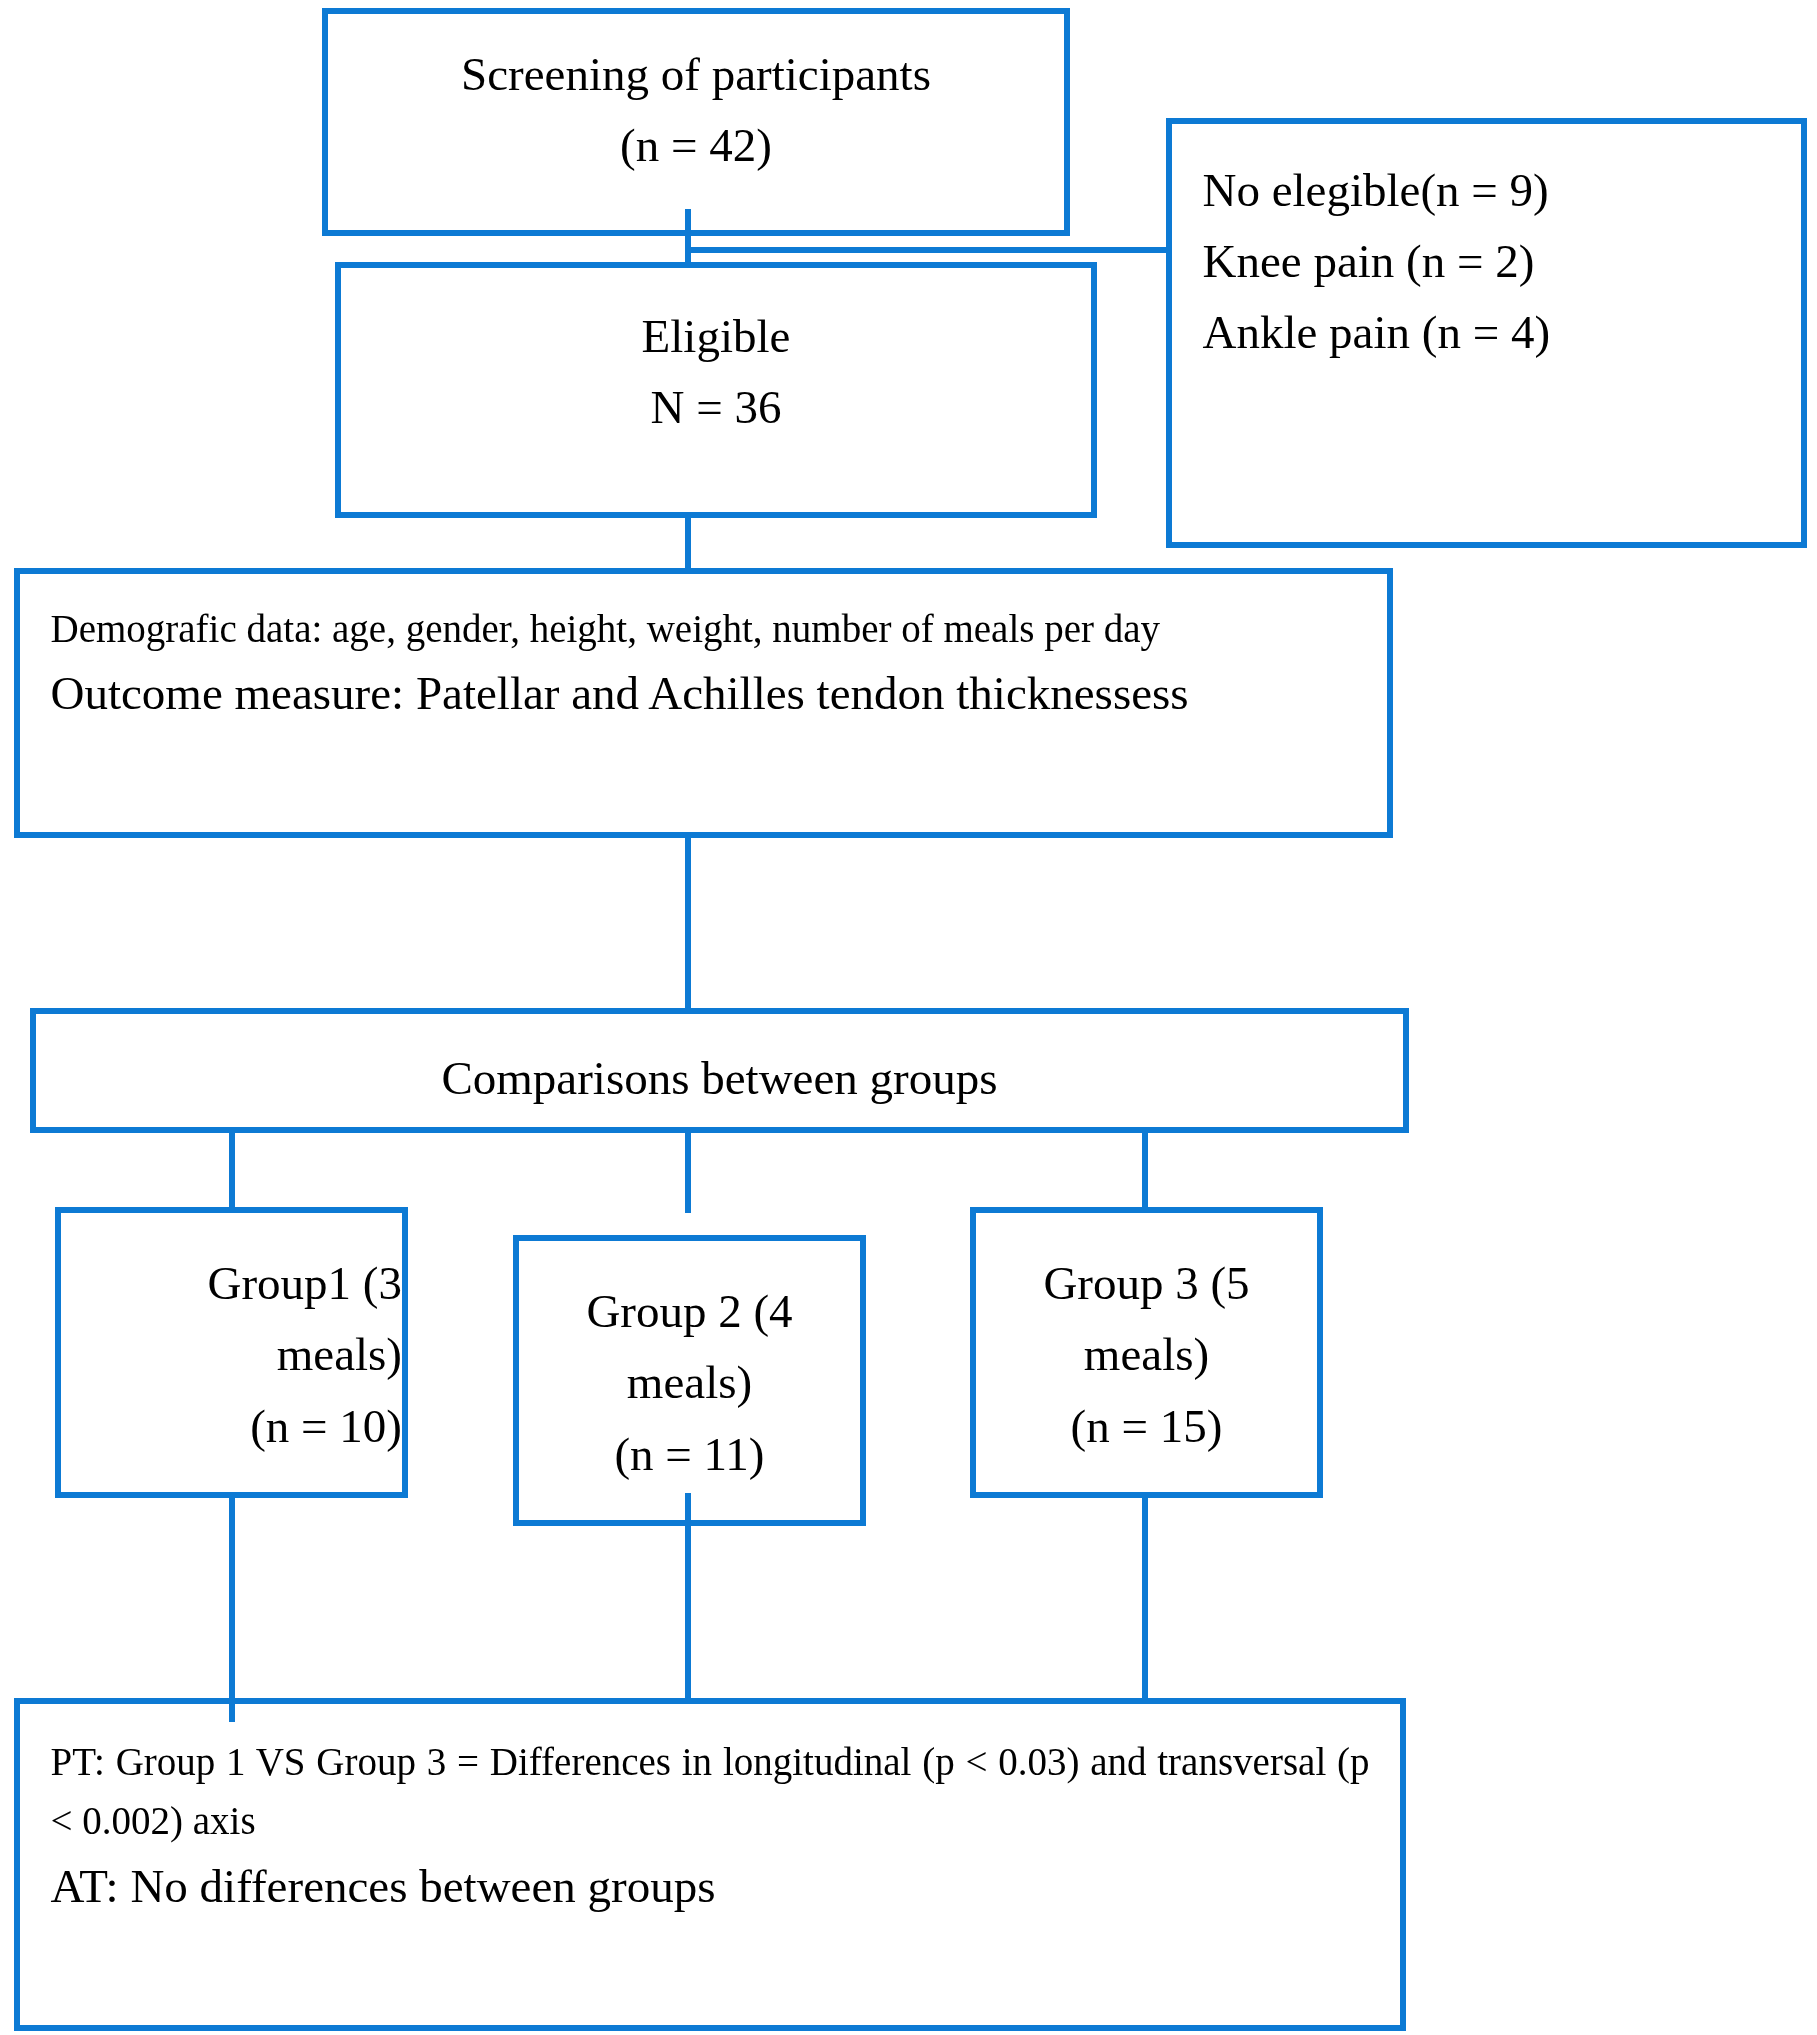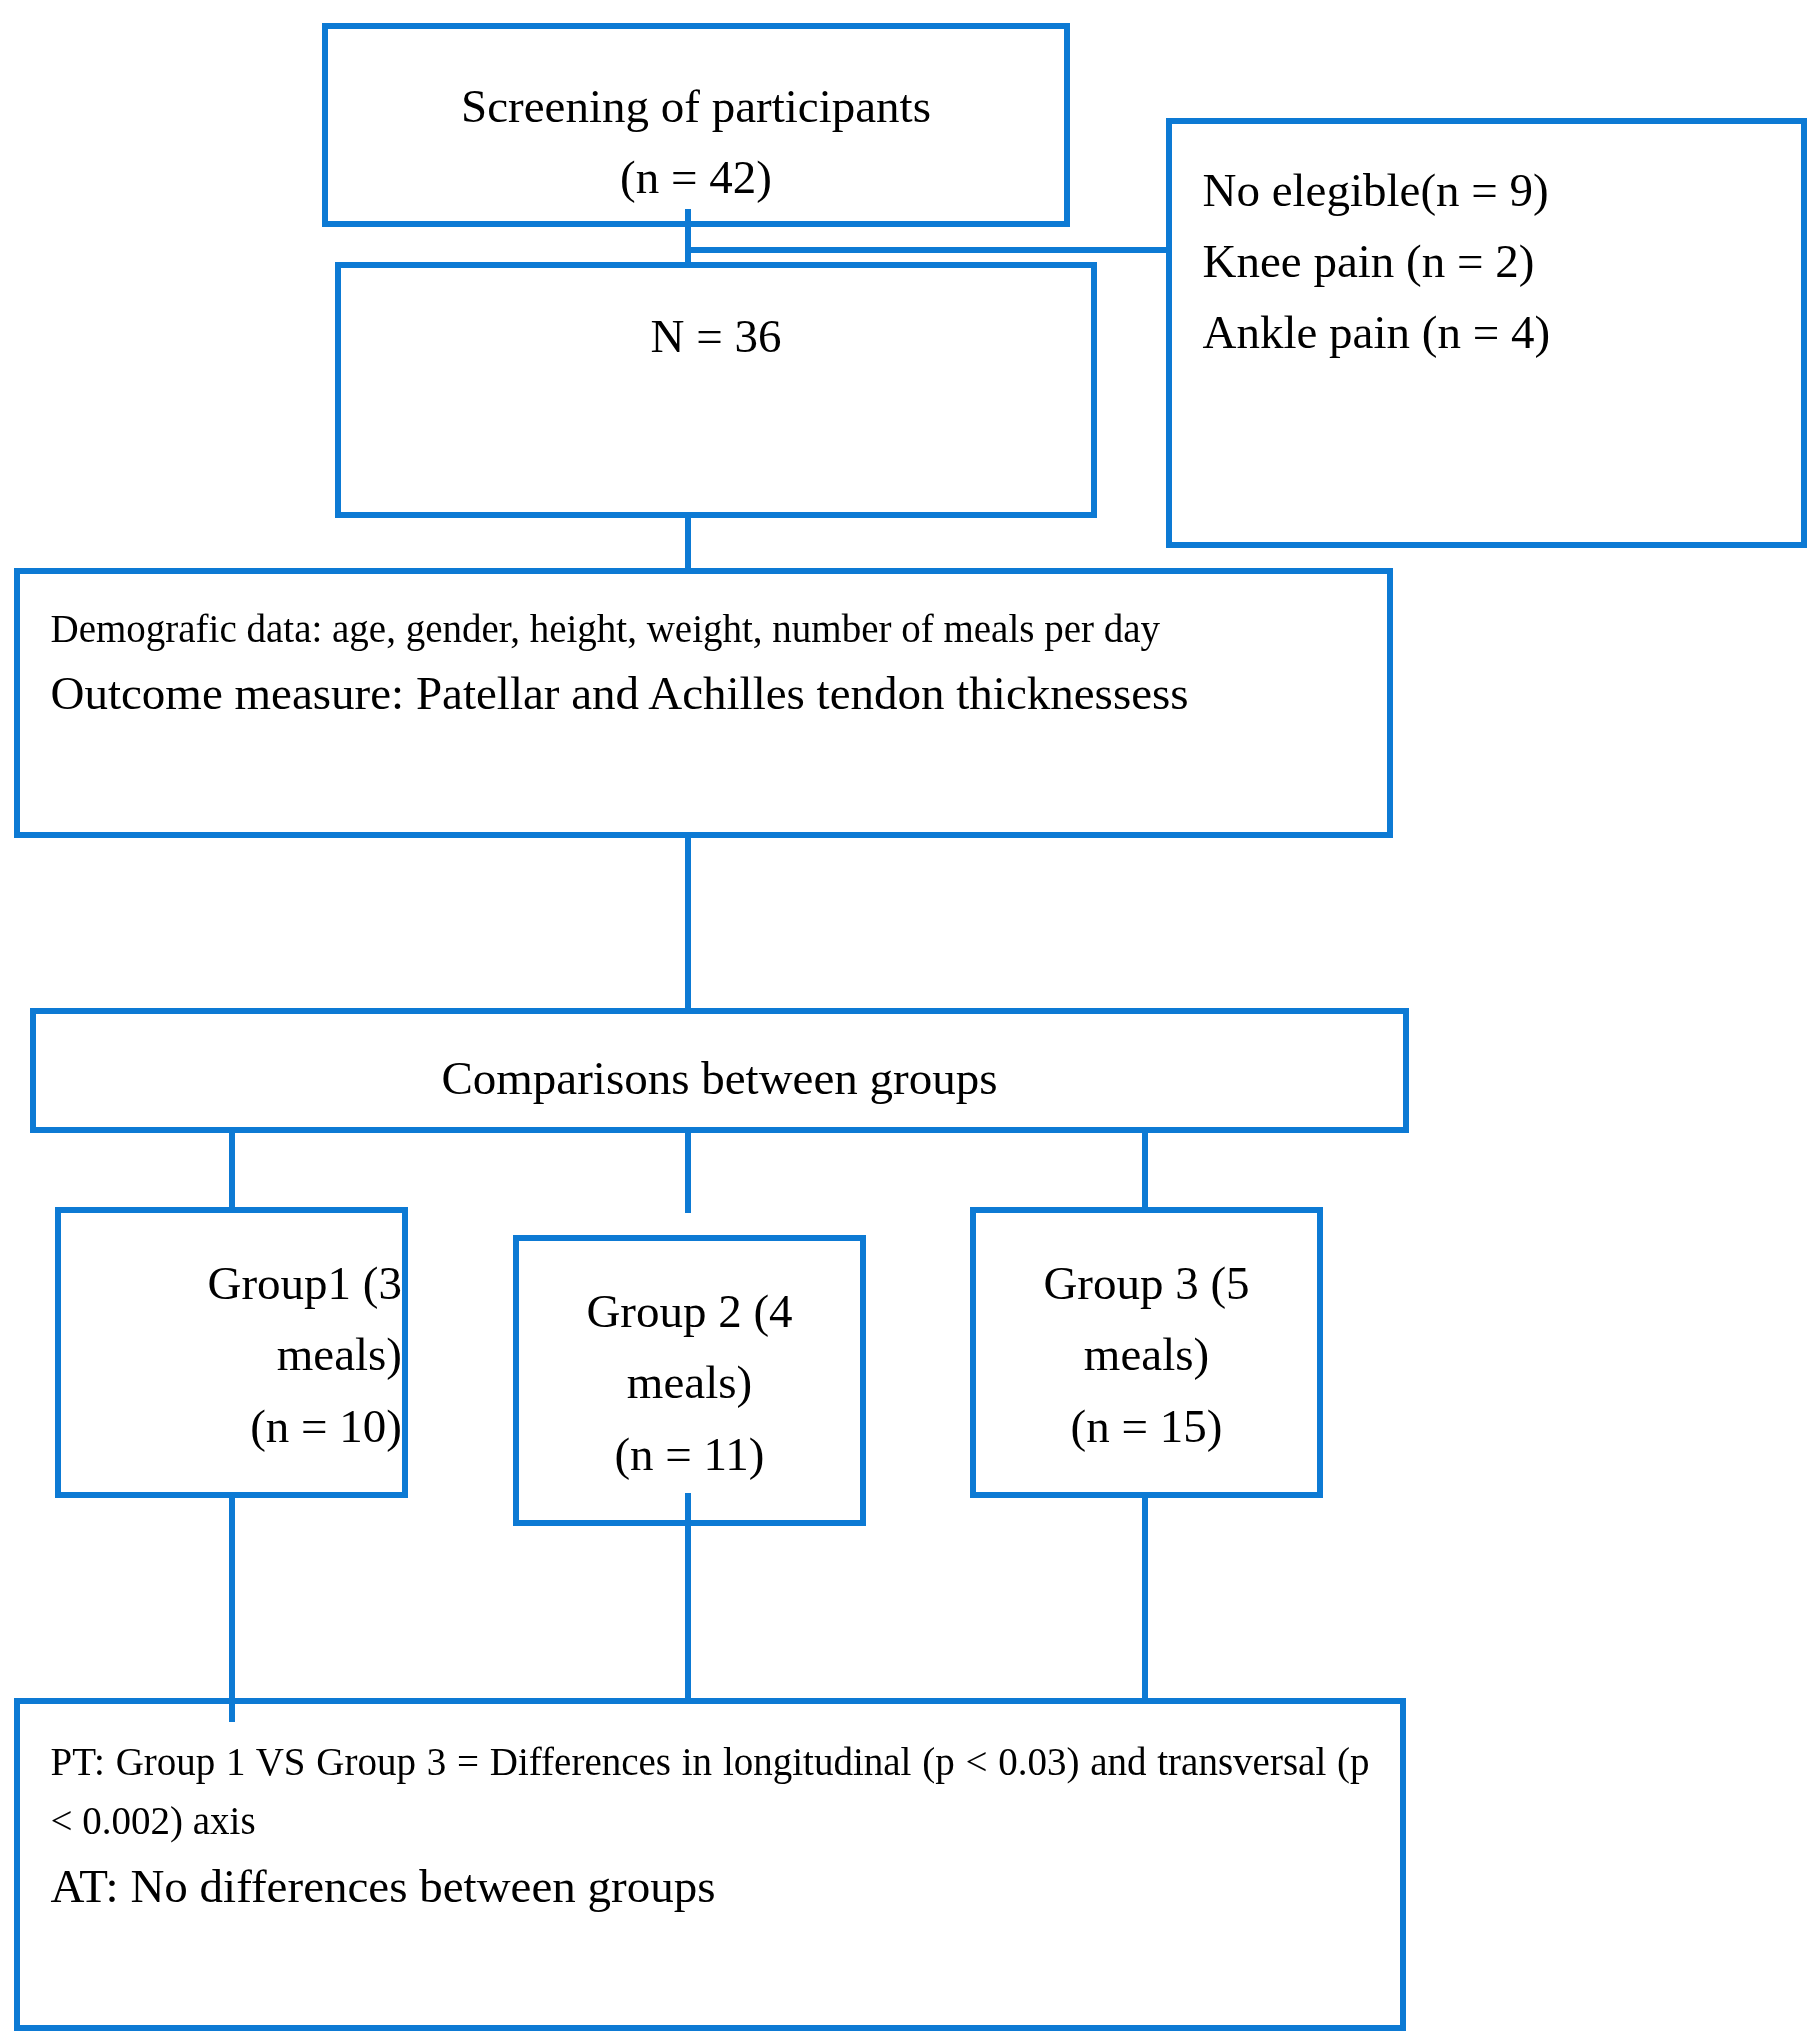--- a/index.html
+++ b/index.html
@@ -40,21 +40,21 @@
     line-height: 1.52;
   }
   .conn {
     position: absolute;
     background: #0d7ad4;
   }
   .v { width: 6.2px; }
   .h { height: 6.2px; }
 
   
-  #screening  { left: 322px;  top: 23px;   width: 748px; height: 204px; padding-top: 42px; }
+  #screening  { left: 322px;  top: 8px;   width: 748px; height: 228px; padding-top: 25px; }
   #exclusions { left: 1166px; top: 118px;  width: 641px;  height: 430px; padding: 30.5px 0 0 30.5px; }
   #eligible   { left: 335px;  top: 262px;  width: 762px; height: 256px; padding-top: 33px; }
   #baseline   { left: 14px;   top: 568px;  width: 1379px; height: 270px; padding: 25px 30.5px 0 30.5px; }
   #comparisons{ left: 30px;   top: 1008px; width: 1379px; height: 125px; padding-top: 29px; }
   #group1     { left: 55px;   top: 1207px; width: 353px;  height: 291px; padding-top: 35px; align-items: flex-end; }
   #group2     { left: 513px;  top: 1207px; width: 353px;  height: 291px; padding-top: 35px; margin-top: 28px; }
   #group3     { left: 970px; top: 1207px; width: 353px;  height: 291px; padding-top: 35px; }
   #results    { left: 14px;   top: 1698px; width: 1392px; height: 333px; padding: 28px 30.5px 0 30.5px; }
 
   
@@ -79,20 +79,21 @@
     <div class="line ctr">(n = 42)</div>
   </div>
 
   <div class="node" id="exclusions">
     <div class="line lft">No elegible(n = 9)</div>
     <div class="line lft">Knee pain (n = 2)</div>
     <div class="line lft">Ankle pain (n = 4)</div>
   </div>
 
   <div class="node" id="eligible">
+    <div class="line ctr">Eligible</div>
     <div class="line ctr">N = 36</div>
   </div>
 
   <div class="node" id="baseline">
     <div class="just">Demografic data: age, gender, height, weight, number of meals per day</div>
     <div class="line lft">Outcome measure: Patellar and Achilles tendon thicknessess</div>
   </div>
 
   <div class="node" id="comparisons">
     <div class="line ctr">Comparisons between groups</div>

